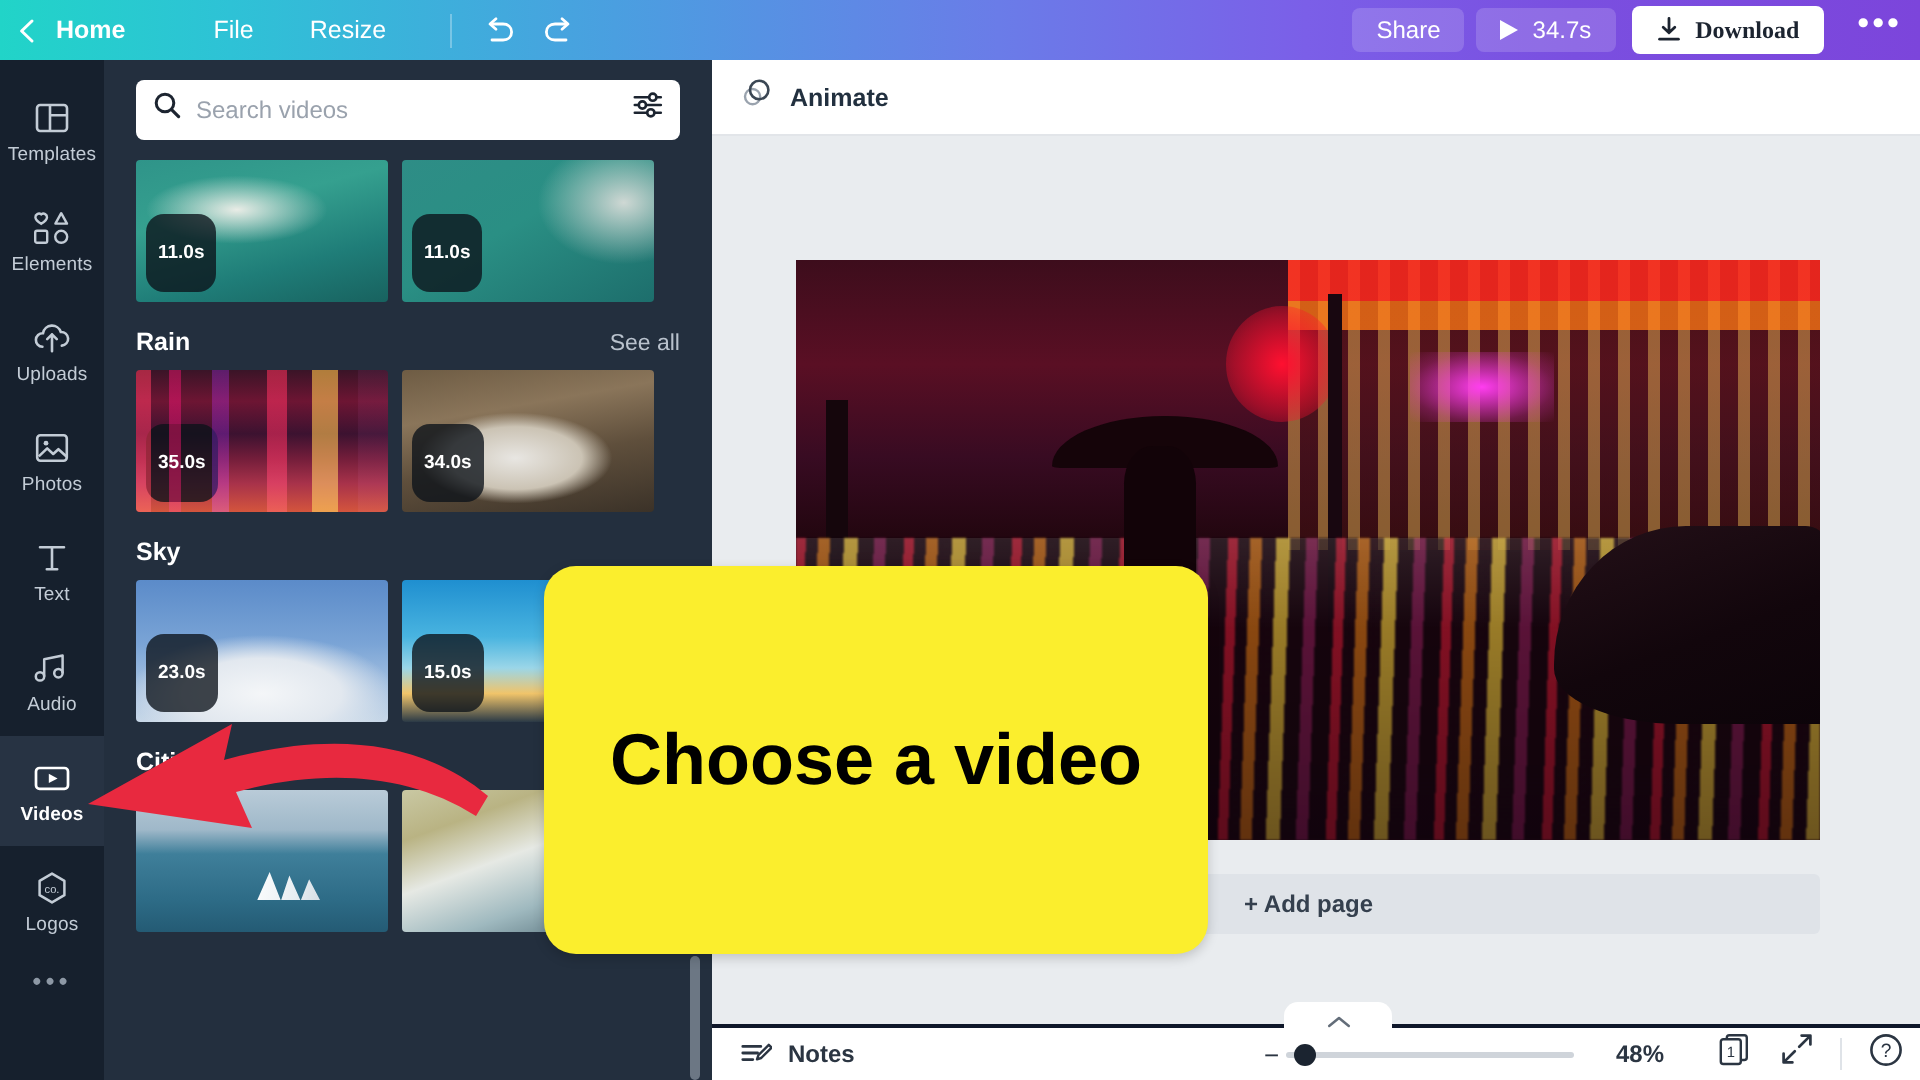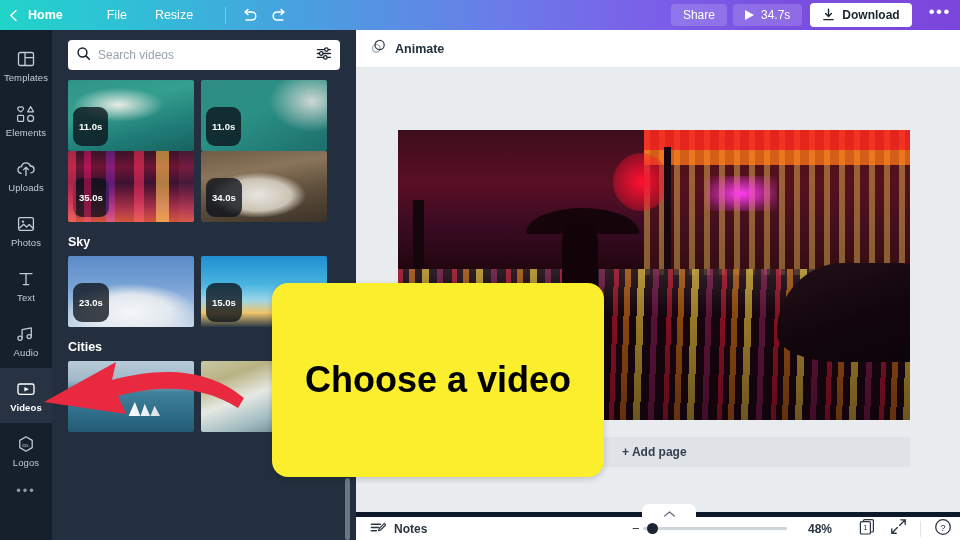--- a/index.html
+++ b/index.html
@@ -43,21 +43,21 @@
     font-size: 12px; height: 22px; display: flex; align-items: center; gap: 7px;
     padding: 0 12px; margin-right: 8px;
   }
   .tb-play .tri {
     width: 0; height: 0; border-left: 9px solid #fff;
     border-top: 5.5px solid transparent; border-bottom: 5.5px solid transparent;
   }
   .tb-download {
     background: #fff; border-radius: 4px; color: #1c2430; font-weight: 600;
     font-size: 12px; height: 24px; display: flex; align-items: center; gap: 7px;
-    padding: 0 12px; margin-right: 8px;
+    padding: 0 12px; margin-right: 8px; font-family: Liberation Serif, serif;
   }
   .tb-more {
     color: #fff; font-size: 17px; letter-spacing: 1.5px; padding: 0 9px 7px 9px;
     display: flex; align-items: center; height: 30px;
   }
 
   
   .rail {
     position: absolute; left: 0; top: 30px; width: 52px; height: 510px;
     background: #16202d;
@@ -212,21 +212,21 @@
 
   .addpage {
     position: absolute; left: 244px; top: 407px; width: 310px; height: 30px;
     background: #dfe3e8; border-radius: 3px; display: flex; align-items: center;
     padding-left: 22px; color: #35404e; font-size: 12px; font-weight: 600; text-align: right;
   }
 
   
   .bottombar {
     position: absolute; left: 356px; bottom: 0; width: 604px; height: 28px;
-    background: #fff; border-top: 5px solid #0f172a;
+    background: #fff; border-top: 2px solid #0f172a;
     display: flex; align-items: center;
   }
   .bb-collapse {
     position: absolute; left: 286px; top: -13px; width: 54px; height: 14px;
     background: #fff; border-radius: 7px 7px 0 0; color: #636d79;
     display: flex; align-items: flex-end; justify-content: center; font-size: 9px;
   }
   .bb-notes { display: flex; align-items: center; gap: 8px; margin-left: 14px;
     color: #2b3542; font-size: 12px; font-weight: 600; }
   .zoomwrap { position: absolute; left: 276px; display: flex; align-items: center; }
@@ -393,20 +393,24 @@
 
       <div class="grid row-top">
         <div class="thumb art-aerial1">
           <span class="dur">11.0s</span>
         </div>
         <div class="thumb art-aerial2">
           <span class="dur">11.0s</span>
         </div>
       </div>
 
+      <div class="sec-head">
+        <span class="sec-title">Rain</span>
+        <span class="sec-seeall">See all</span>
+      </div>
       <div class="grid">
         <div class="thumb art-rain1">
           <span class="dur">35.0s</span>
         </div>
         <div class="thumb art-rain2">
           <span class="dur">34.0s</span>
         </div>
       </div>
 
       <div class="sec-head">

